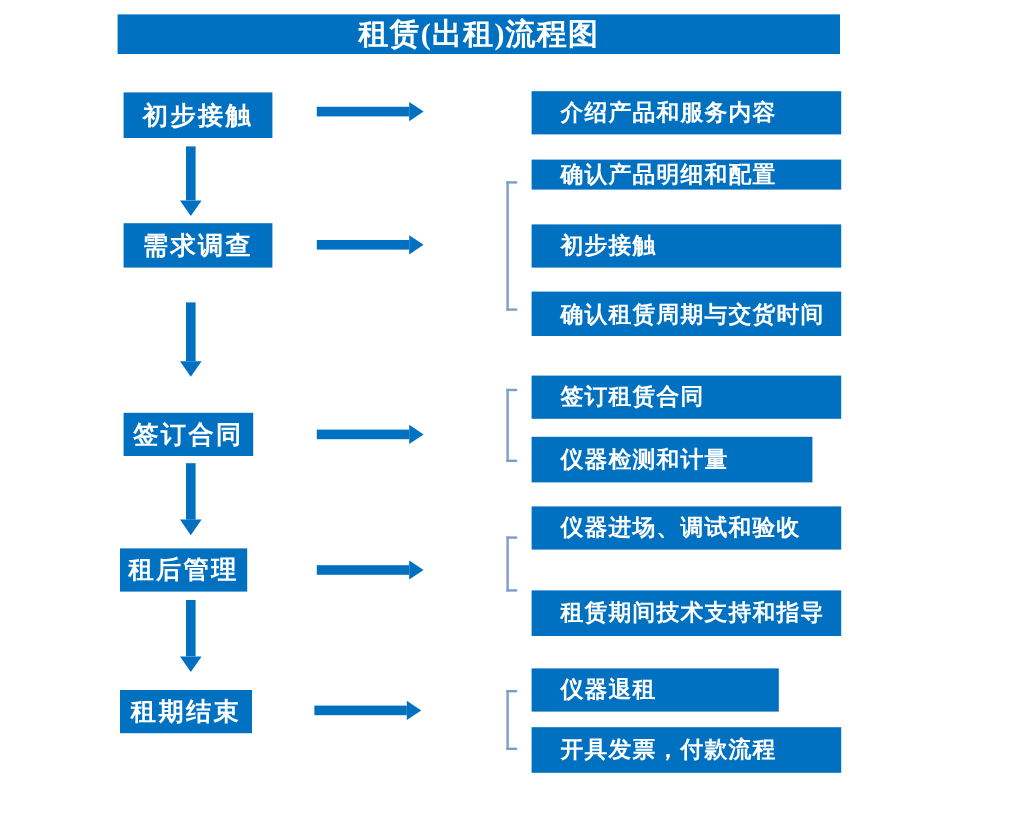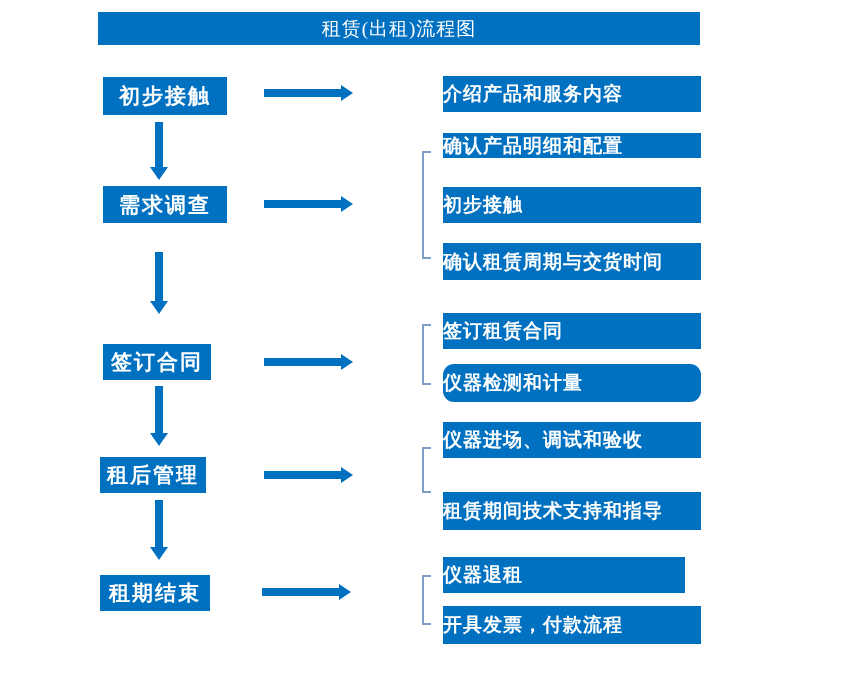--- a/index.html
+++ b/index.html
@@ -4,45 +4,45 @@
 <style>
   html,body{margin:0;padding:0;background:#fff;}
   .canvas{
     position:relative;width:844px;height:688px;background:var(--background,#fff);
     font-family:"Liberation Serif","DejaVu Serif",serif;overflow:hidden;
   }
   .titlebar{
     position:absolute;left:98px;top:12px;width:602px;height:33px;
     background:var(--primary,#0070C0);display:flex;align-items:center;justify-content:center;
   }
-  .title-text{color:var(--text_on_primary,#fff);font-weight:normal;font-size:19px;letter-spacing:1px;}
+  .title-text{color:var(--text_on_primary,#fff);font-weight:bold;font-size:25px;letter-spacing:1px;}
   .box{
     position:absolute;background:var(--primary,#0070C0);color:var(--text_on_primary,#fff);
     font-weight:bold;display:flex;align-items:center;box-sizing:border-box;
   }
   .stage{justify-content:center;font-size:21px;letter-spacing:2px;}
-  .out{font-size:19px;padding-left:0;letter-spacing:1px;white-space:nowrap;}
+  .out{font-size:19px;padding-left:24px;letter-spacing:1px;white-space:nowrap;}
 
   
   .s1{left:103px;top:77px;width:124px;height:38px;}
   .s2{left:103px;top:186px;width:124px;height:37px;}
   .s3{left:103px;top:344px;width:108px;height:36px;}
   .s4{left:100px;top:457px;width:106px;height:36px;}
   .s5{left:100px;top:575px;width:110px;height:36px;}
 
   
   .r1{left:443px;top:76px;width:258px;height:36px;}
   .r2{left:443px;top:133px;width:258px;height:25px;}
   .r3{left:443px;top:187px;width:258px;height:36px;}
   .r4{left:443px;top:243px;width:258px;height:37px;}
   .r5{left:443px;top:313px;width:258px;height:36px;text-align:center;}
-  .r6{left:443px;top:364px;width:258px;height:38px;border-radius:11px;}
+  .r6{left:443px;top:364px;width:234px;height:38px;}
   .r7{left:443px;top:422px;width:258px;height:36px;}
   .r8{left:443px;top:492px;width:258px;height:38px;}
-  .r9{left:443px;top:557px;width:242px;height:36px;}
+  .r9{left:443px;top:557px;width:206px;height:36px;}
   .r10{left:443px;top:606px;width:258px;height:38px;}
 
   
   .harrow{position:absolute;width:89px;height:16px;}
   .hshaft{position:absolute;left:0;top:4px;width:77px;height:8px;background:var(--primary,#0070C0);}
   .hhead{position:absolute;left:77px;top:0;width:0;height:0;
     border-top:8px solid transparent;border-bottom:8px solid transparent;
     border-left:12px solid var(--primary,#0070C0);}
   .ha1{left:264px;top:85px;}
   .ha2{left:264px;top:196px;}

